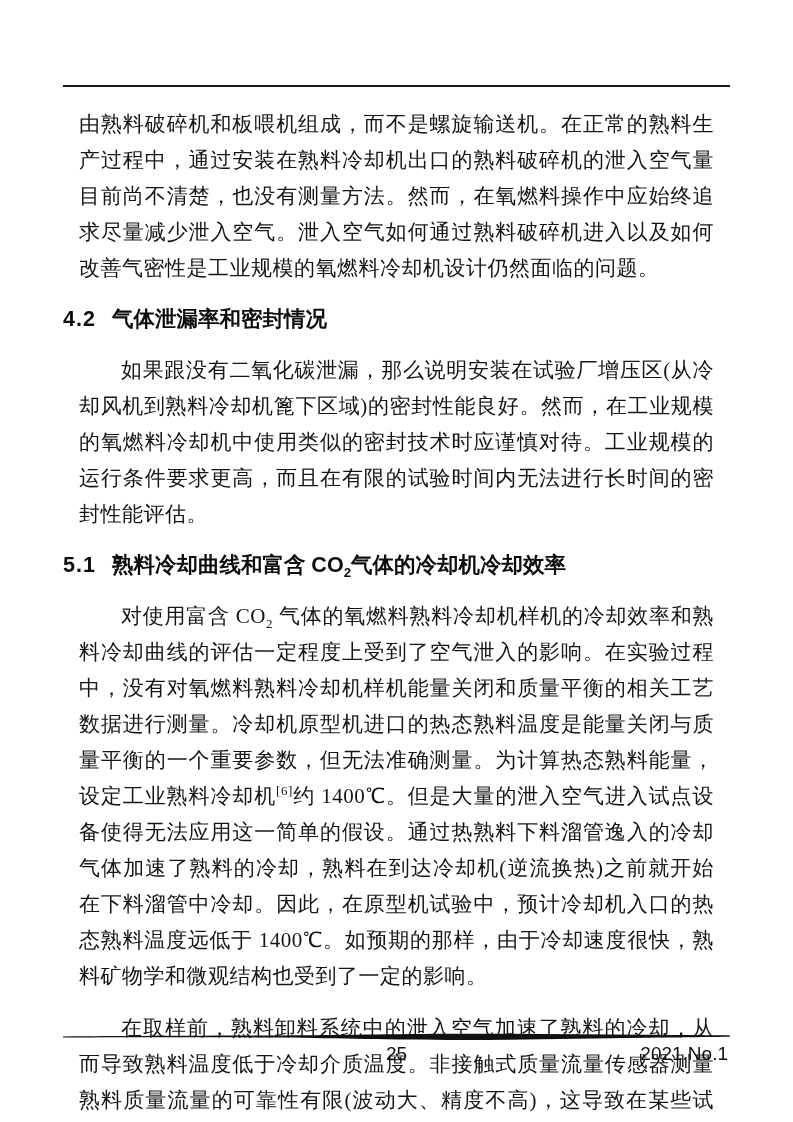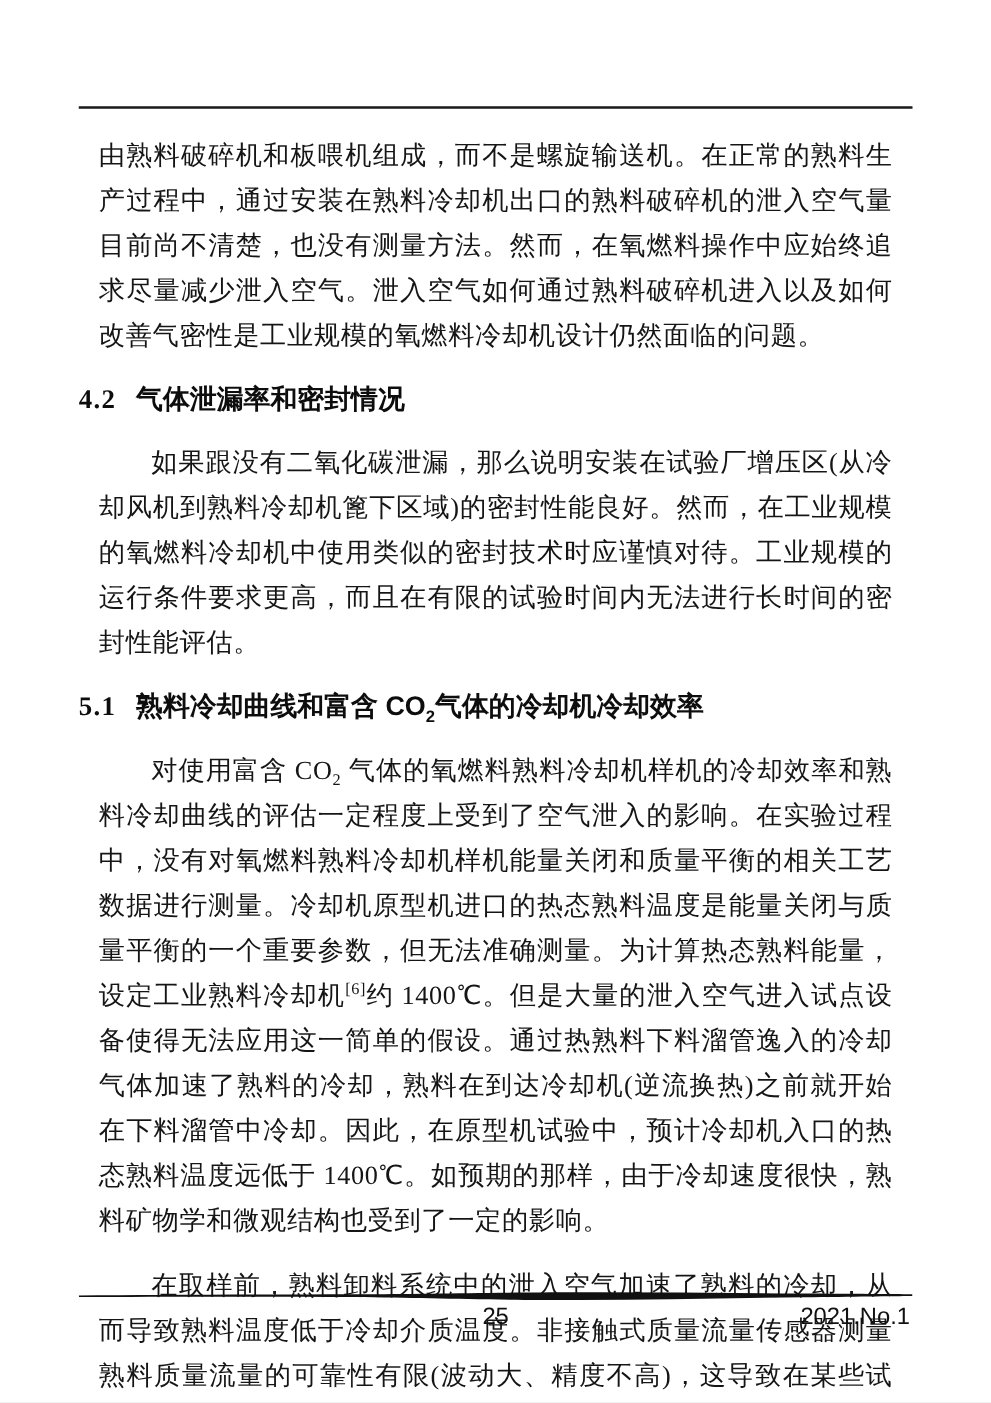--- a/index.html
+++ b/index.html
@@ -57,21 +57,21 @@
   .para.no-indent { text-indent: 0; }
   .section-heading {
     margin: 2px 0 2px 0;
     font-size: 21.5px;
     line-height: 34px;
     font-weight: bold;
     color: #0d0d0d;
     font-family: "Liberation Sans", sans-serif;
   }
   .section-heading .sec-num {
-    font-family: Liberation Serif, serif;
+    font-family: Liberation Sans, sans-serif;
     margin-right: 16px;
     letter-spacing: 1px;
   }
   sup, sub {
     font-size: 0.62em;
     line-height: 0;
   }
   
   .footer-rule {
     position: absolute;

